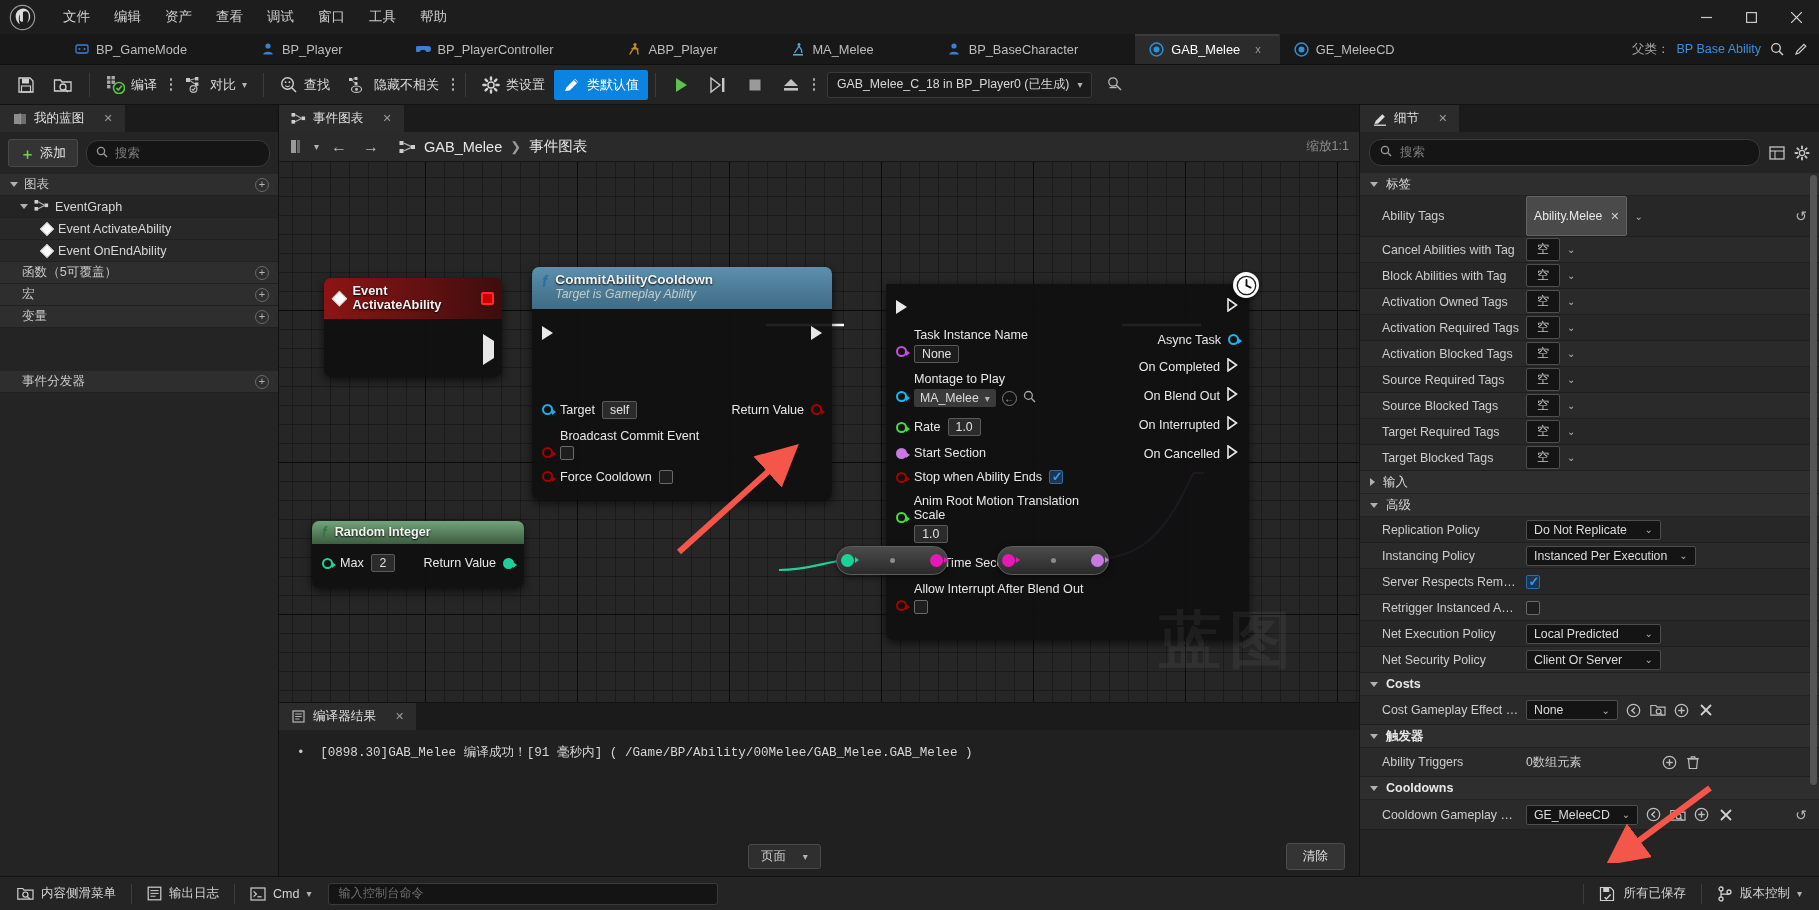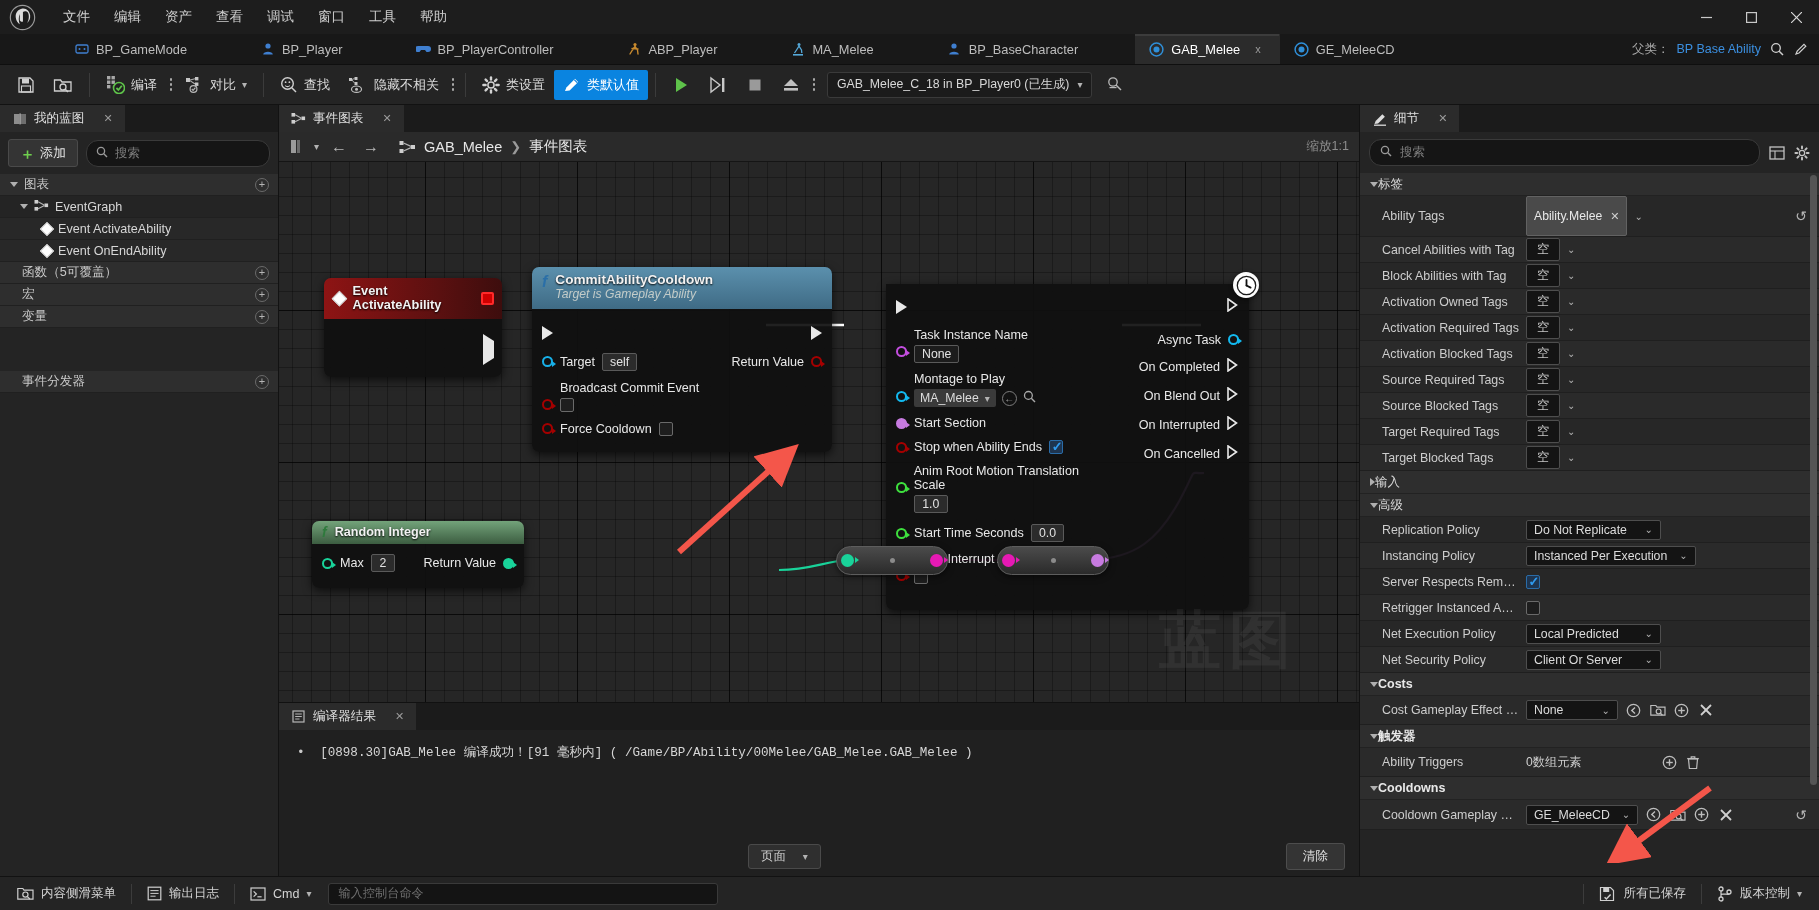--- a/index.html
+++ b/index.html
@@ -192,21 +192,21 @@
 
   
   .rightpanel { width: 460px; flex:none; display:flex; flex-direction:column; background:#242424; border-left:1px solid #121212;}
   .det-search-row { display:flex;align-items:center;gap:8px;padding:7px 9px;background:#242424;}
   .det-search {
     flex:1; display:flex;align-items:center;gap:8px;background:#151515;border:1px solid #3a3a3a;
     border-radius:12px;padding:4px 10px;font-size:12.4px;color:#7d7d7d;
   }
   .det-scroll { flex:1; overflow:hidden; position:relative; }
   .cat {
-    display:flex;align-items:center;height:23px; padding-left:10px; background:#2e2e2e;
+    display:flex;align-items:center;gap:8px; height:23px; padding-left:10px; background:#2e2e2e;
     font-size:12.5px;color:#d9d9d9; border-bottom:1px solid #222;
   }
   .cat.bold { font-weight:bold; color:#e8e8e8;}
   .prow {
     display:flex;align-items:center; min-height:26px; border-bottom:1px solid #1f1f1f; background:#272727;
   }
   .prow:nth-child(even){ background:#2a2a2a; }
   .plabel { width:160px; flex:none; padding-left:22px; font-size:12.4px; color:#cdcdcd; overflow:hidden;
     white-space:nowrap; text-overflow:ellipsis; }
   .pval { flex:1; display:flex; align-items:center; gap:7px; padding-left:6px; }
@@ -678,21 +678,21 @@
               <div class="node-title">CommitAbilityCooldown</div>
               <div class="node-sub">Target is Gameplay Ability</div>
             </div>
           </div>
           <div class="node-body" style="padding-bottom:16px;">
             <div class="pinrow" style="min-height:36px;align-items:center;">
               <span class="exec-pin"></span>
               <span style="flex:1"></span>
               <span class="exec-pin"></span>
             </div>
-            <div style="display:flex;">
+            <div style="display:flex;margin-top:48px;">
               <div style="flex:1;">
                 <div class="pinrow">
                   <span class="pin-circle" style="color:#18b0e8;border-color:#18b0e8;"></span>
                   <span class="pinlabel">Target</span>
                   <span class="valbox">self</span>
                 </div>
               </div>
               <div style="width:120px;">
                 <div class="pinrow right">
                   <span class="pinlabel">Return Value</span>
@@ -760,20 +760,25 @@
                       <span>
                         <svg width="13" height="13" viewBox="0 0 13 13">
                             <circle cx="5.4" cy="5.4" r="3.9" fill="none" stroke="#aaa" stroke-width="1.3"></circle>
                             <line x1="8.3" y1="8.3" x2="12" y2="12" stroke="#aaa" stroke-width="1.4"></line>
                           </svg>
                       </span>
                     </div>
                   </div>
                 </div>
 
+                <div class="pinrow" style="padding-top:11px;">
+                  <span class="pin-circle" style="color:#3ee03e;border-color:#3ee03e;"></span>
+                  <span class="pinlabel">Rate</span>
+                  <span class="valbox">1.0</span>
+                </div>
 
                 <div class="pinrow" style="padding-top:9px;">
                   <span class="pin-circle filled" style="color:#c77be0;border-color:#c77be0;background:#c77be0;"></span>
                   <span class="pinlabel">Start Section</span>
                 </div>
 
                 <div class="pinrow" style="padding-top:9px;">
                   <span class="pin-circle" style="color:#a50000;border-color:#a50000;"></span>
                   <span class="pinlabel">Stop when Ability Ends</span>
                   <span class="chk on"></span>

